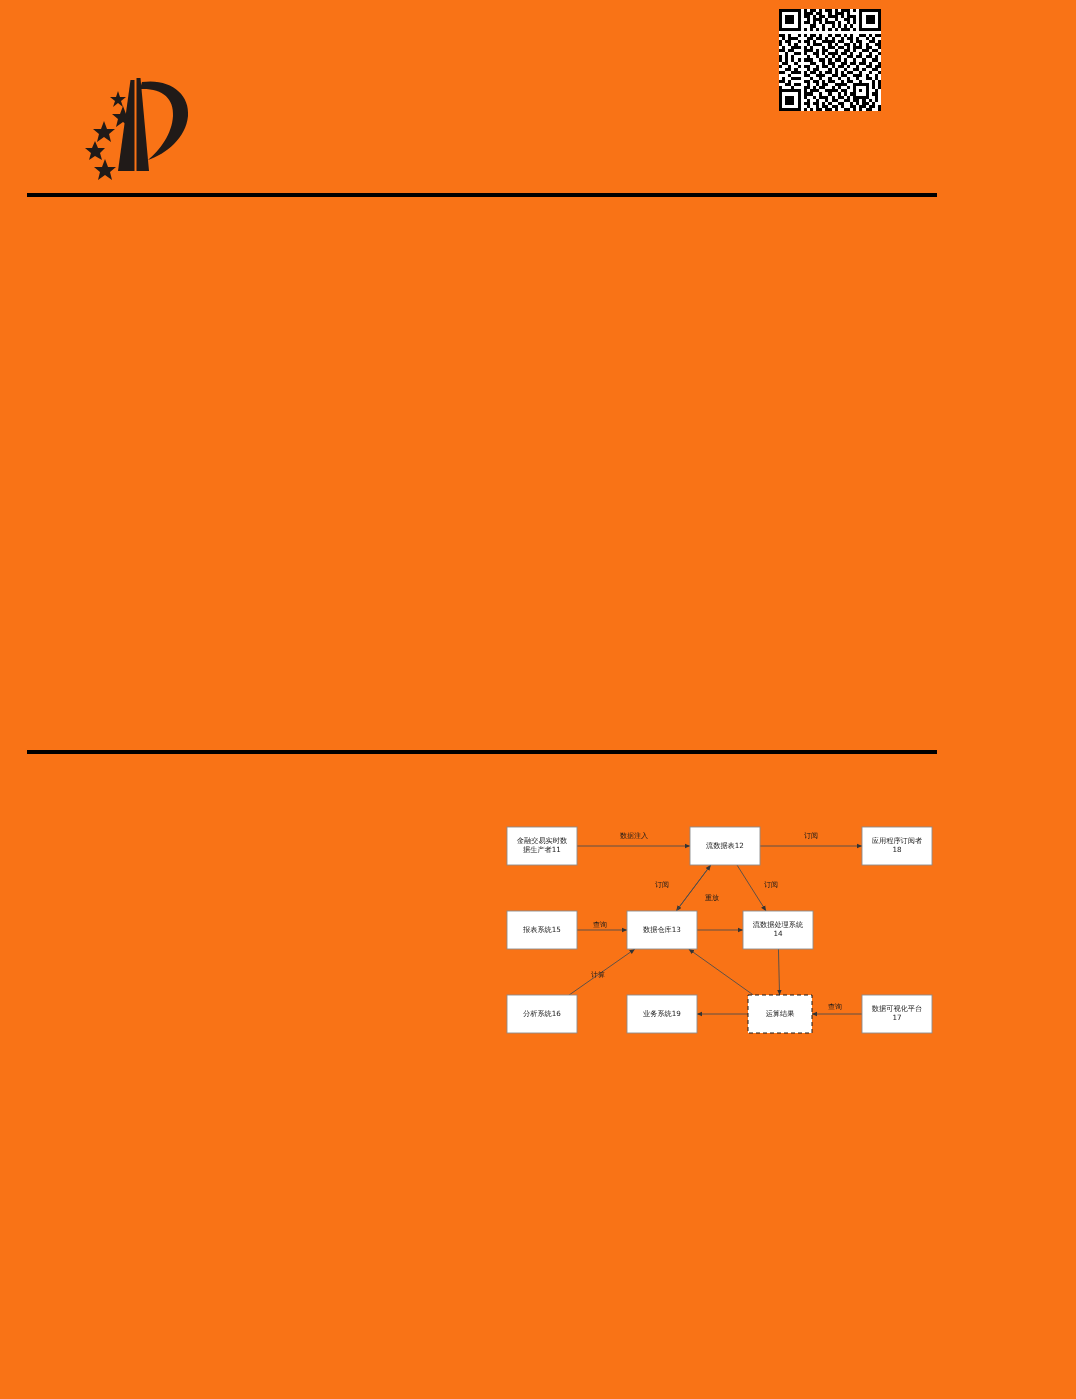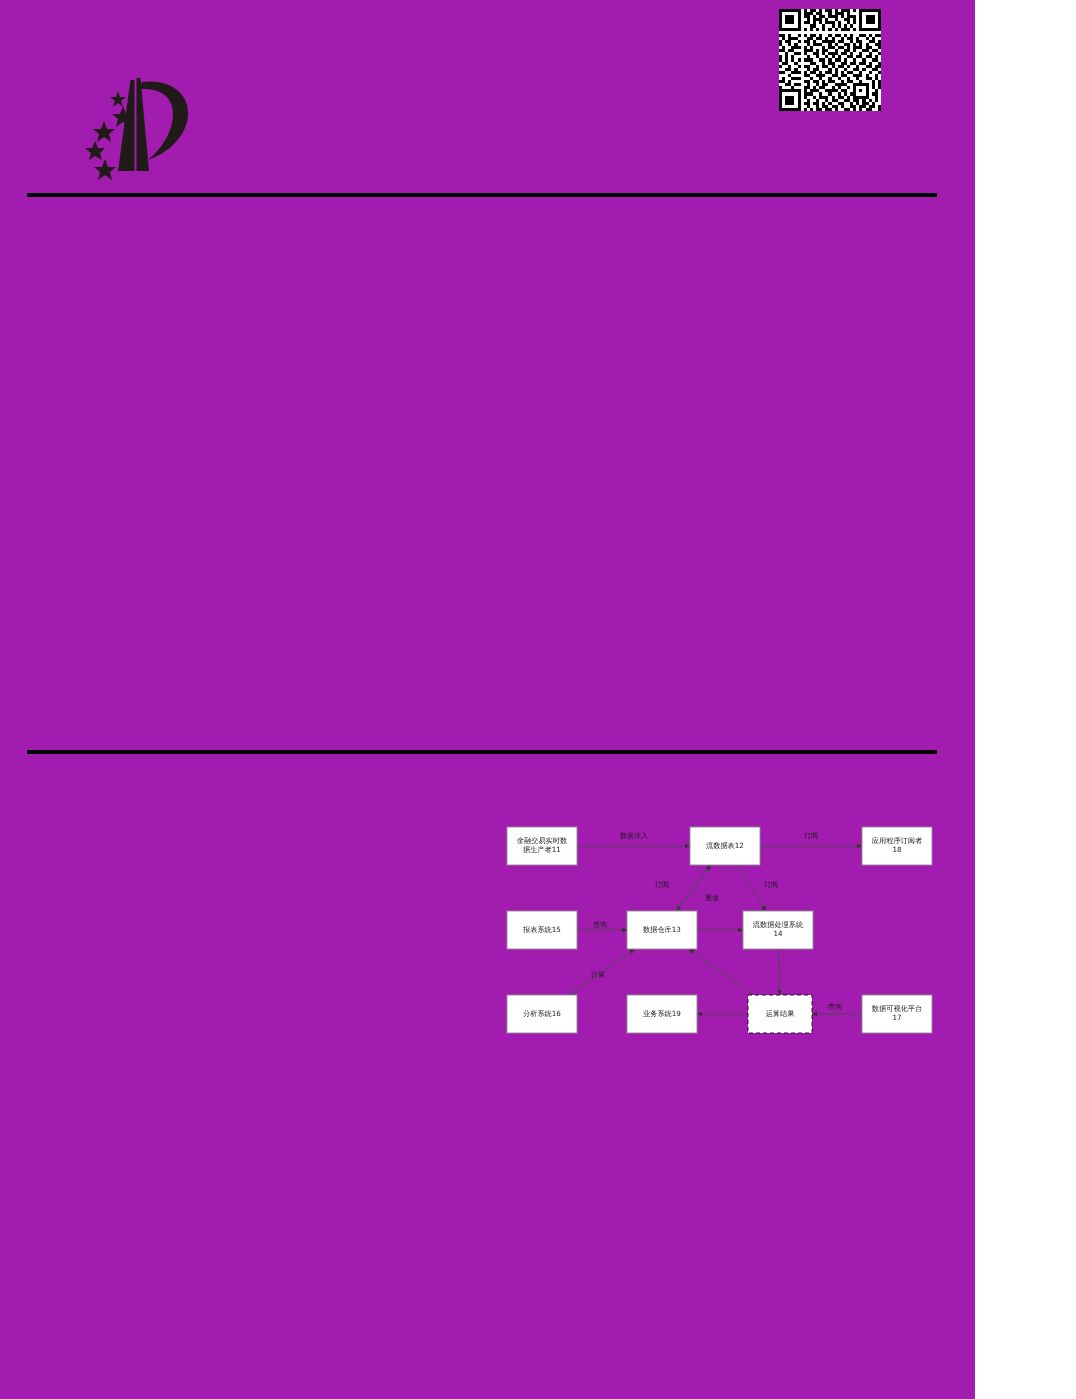--- a/index.html
+++ b/index.html
@@ -5,23 +5,23 @@
   html, body {
     margin: 0;
     padding: 0;
     background: #ffffff;
   }
   body {
     font-family: "DejaVu Sans", "Liberation Sans", sans-serif;
   }
   #page {
     position: relative;
-    width: 975px;
+    width: 1076px;
     height: 1399px;
-    background: #a21caf;
+    background: #f97316;
     overflow: hidden;
   }
 
   
   #logo-block {
     position: absolute;
     left: 74px;
     top: 74px;
     width: 128px;
     height: 106px;

